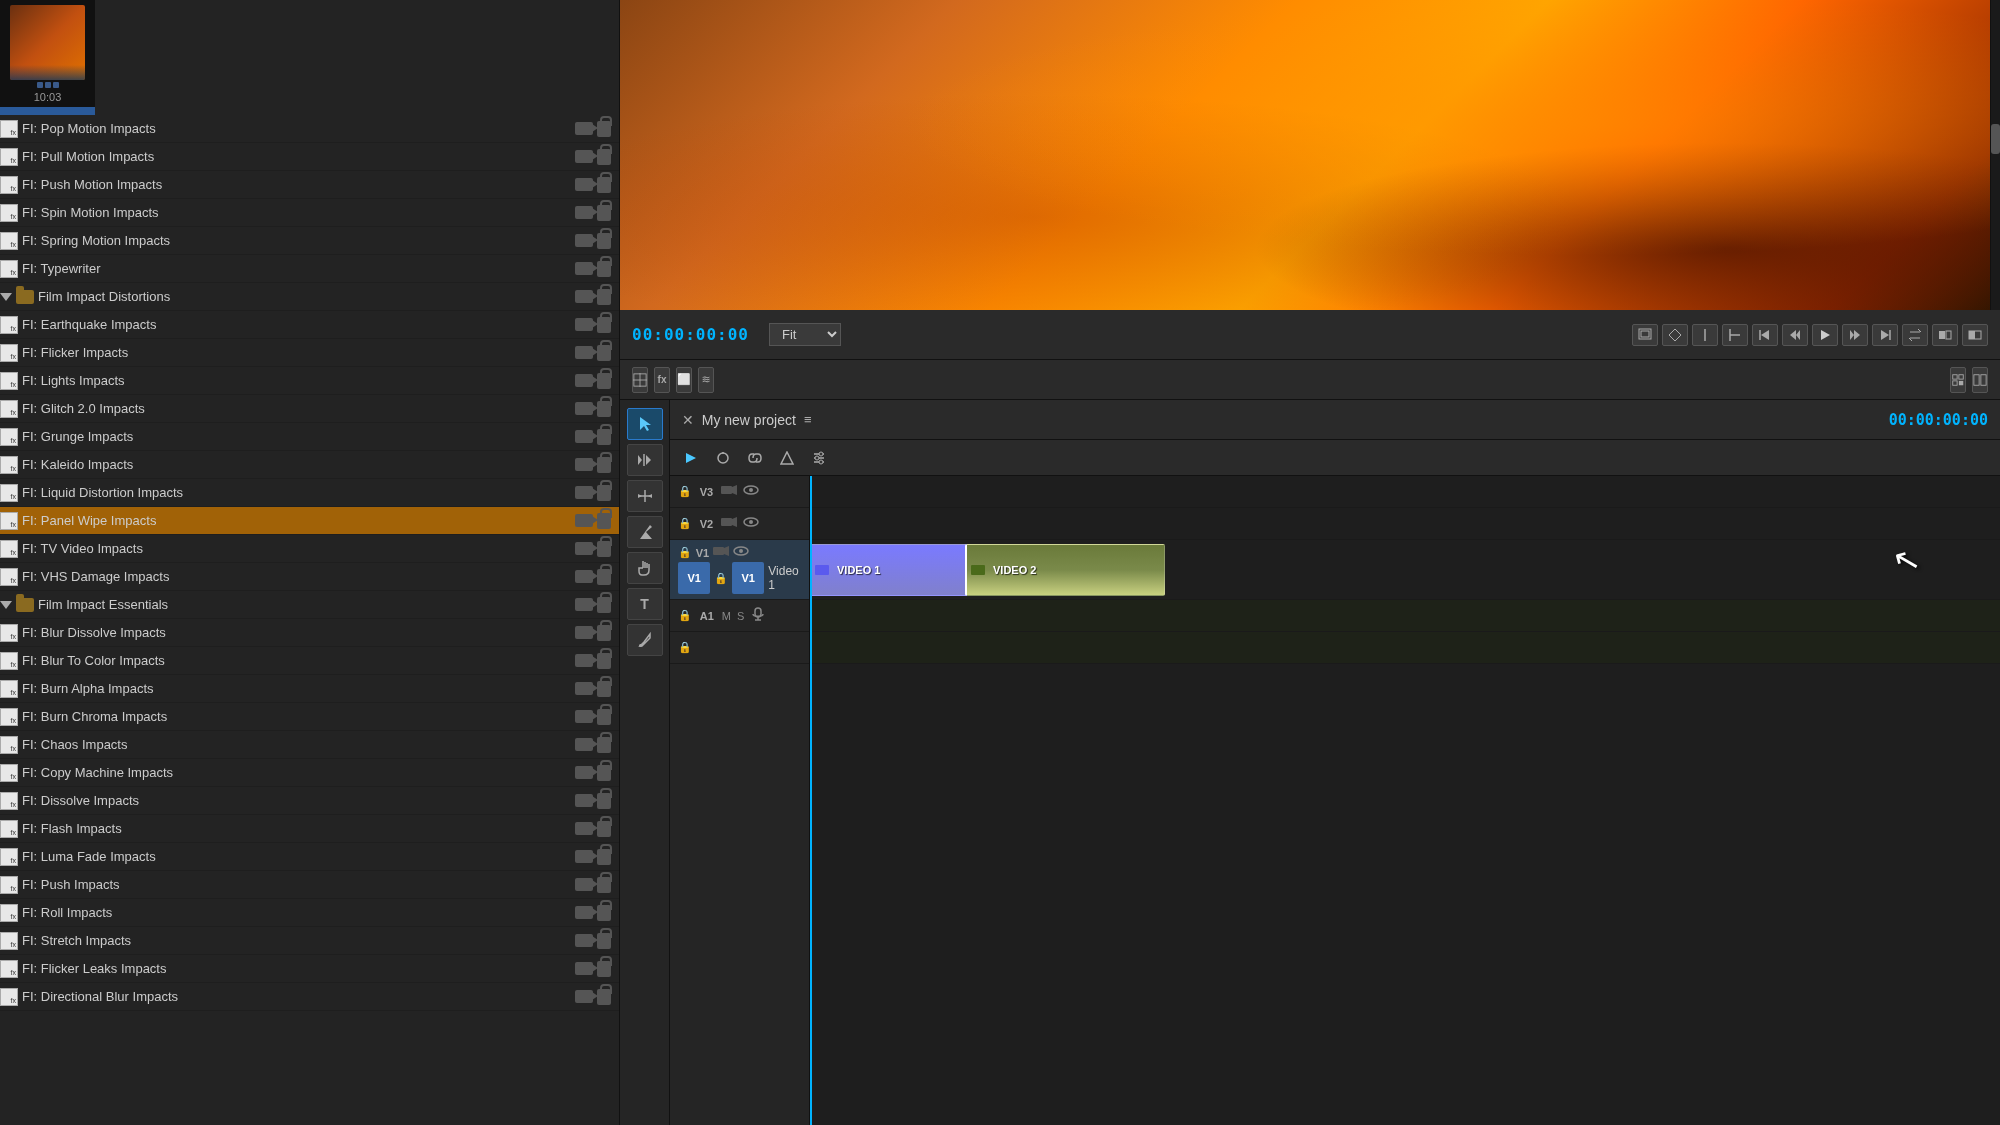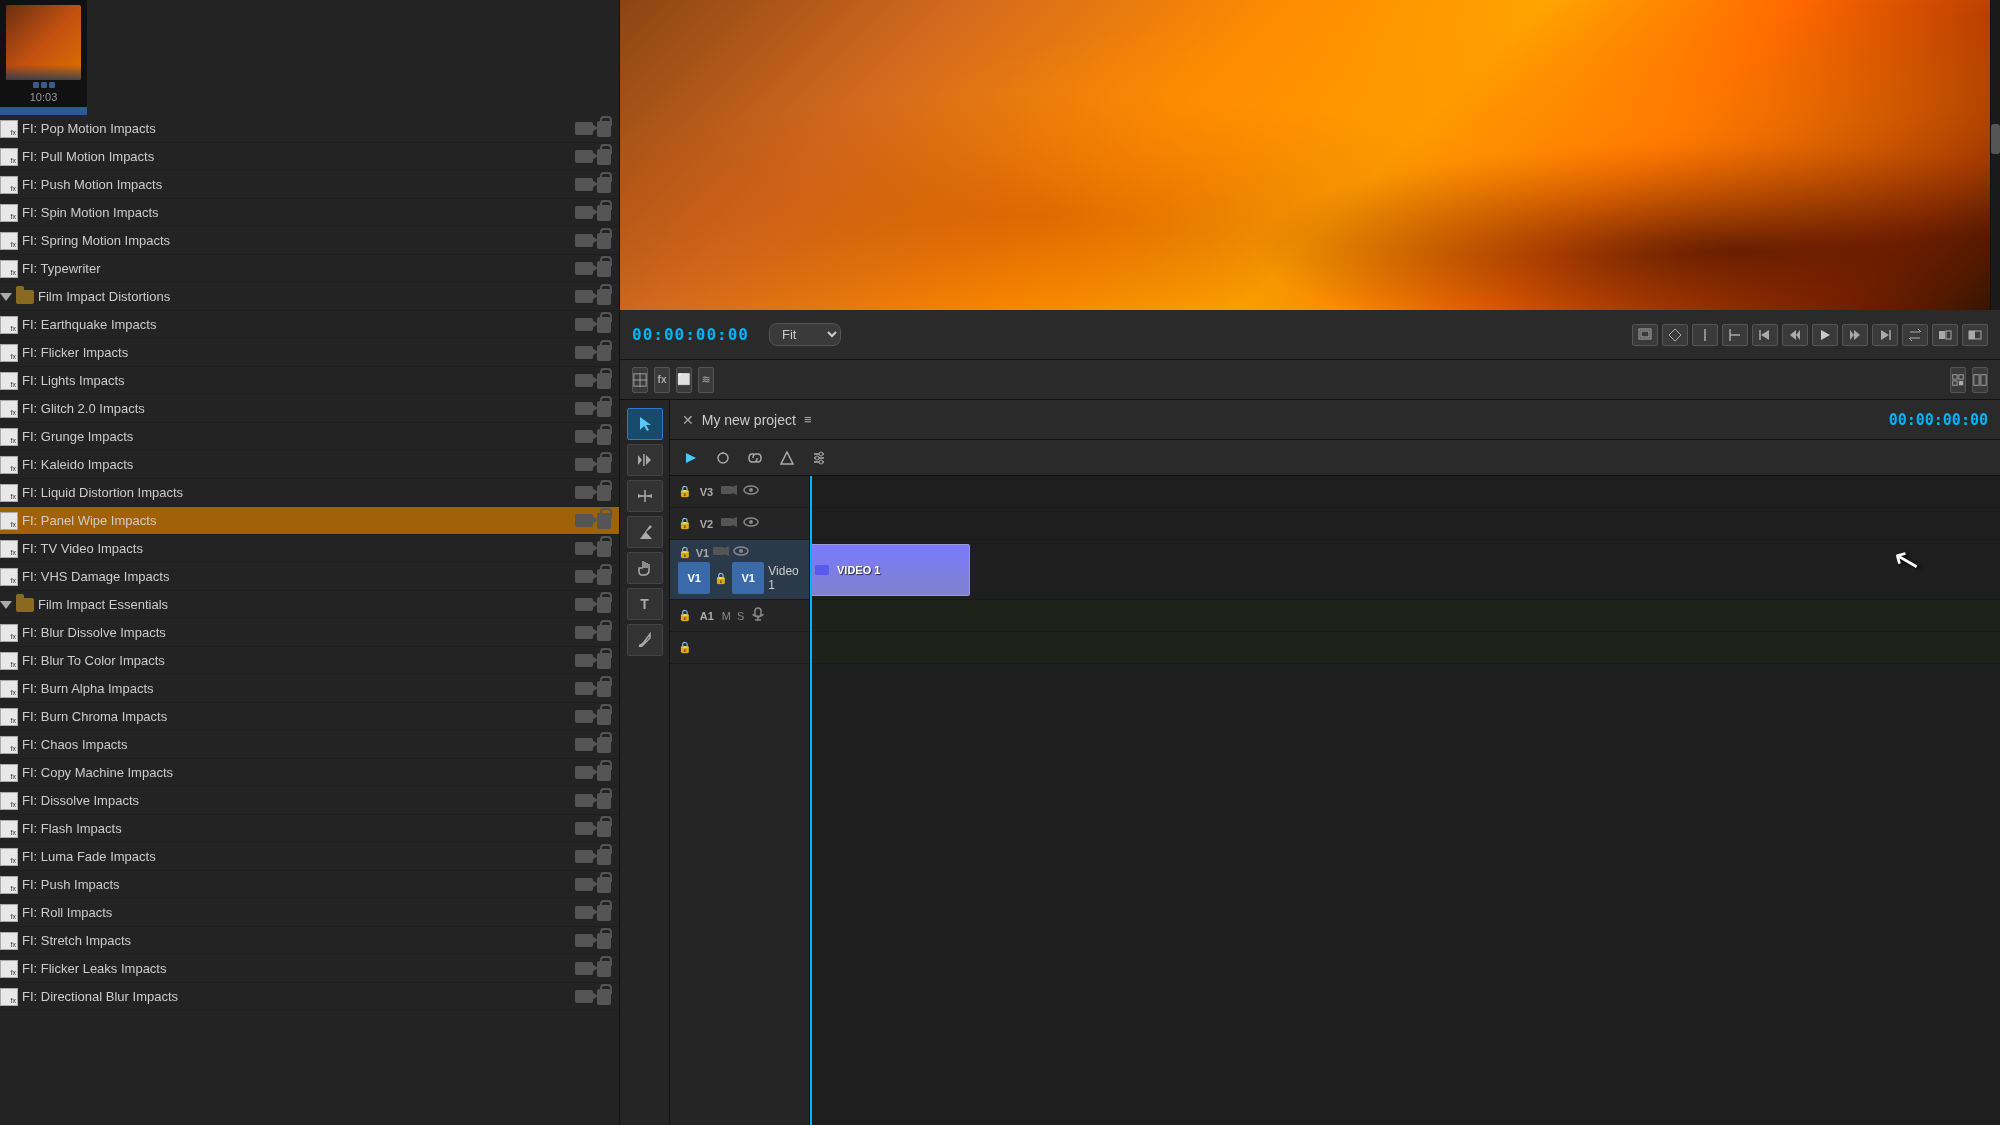--- a/index.html
+++ b/index.html
@@ -209,21 +209,21 @@
       font-weight: bold;
       letter-spacing: 1px;
       margin-right: 12px;
     }
 
     .fit-dropdown {
       background: #3a3a3a;
       border: 1px solid #555;
       color: #ccc;
       padding: 2px 8px;
-      border-radius: 8px;
+      border-radius: 0;
       font-size: 13px;
       cursor: pointer;
     }
 
     .transport-btn {
       width: 26px;
       height: 22px;
       background: #3a3a3a;
       border: 1px solid #555;
       border-radius: 2px;
@@ -492,21 +492,21 @@
       height: 4px;
       background: #d4a000;
       z-index: 5;
     }
 
     
     .left-thumbnail {
       position: absolute;
       top: 0;
       left: 0;
-      width: 87px;
+      width: 95px;
       height: 115px;
       background: #111;
       display: flex;
       flex-direction: column;
       align-items: center;
       padding-top: 5px;
     }
 
     .thumb-preview {
       width: 75px;
@@ -1155,20 +1155,26 @@
 
           <div class="track-row v1-row">
 
             <div class="video-clip clip-video1">
               <div style="display:flex;align-items:center;padding:2px 4px;gap:2px;">
                 <div style="width:14px;height:10px;background:#5a5aee;border-radius:1px;"></div>
                 <span class="clip-label">VIDEO 1</span>
               </div>
             </div>
 
+            <div class="video-clip clip-video2">
+              <div style="display:flex;align-items:center;padding:2px 4px;gap:2px;">
+                <div style="width:14px;height:10px;background:#4a6a1a;border-radius:1px;"></div>
+                <span class="clip-label">VIDEO 2</span>
+              </div>
+            </div>
 
             <div class="cursor-arrow">↖</div>
           </div>
 
           <div class="track-row" style="background:#1e2218;"></div>
 
           <div class="track-row" style="background:#1e2218;"></div>
         </div>
       </div>
     </div>

